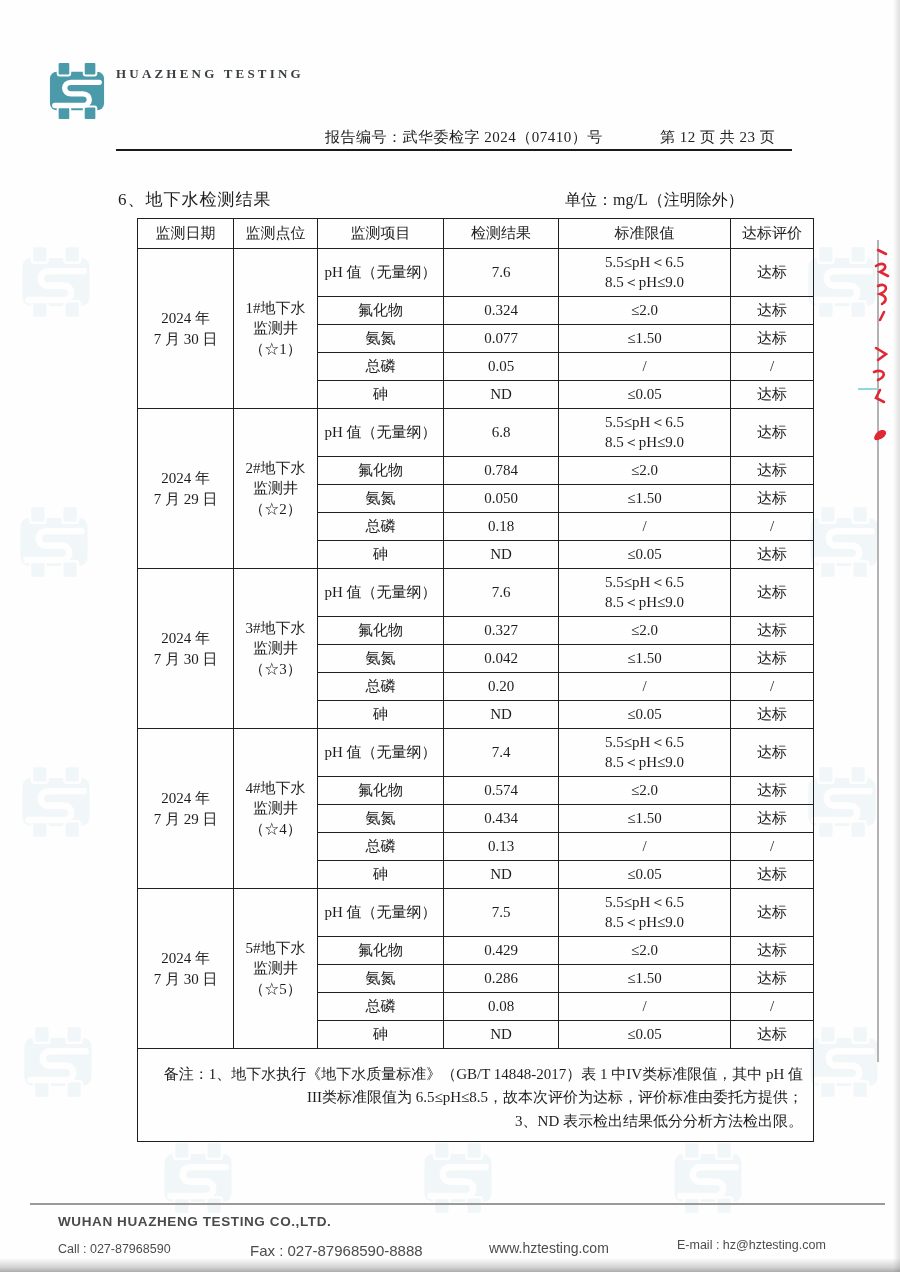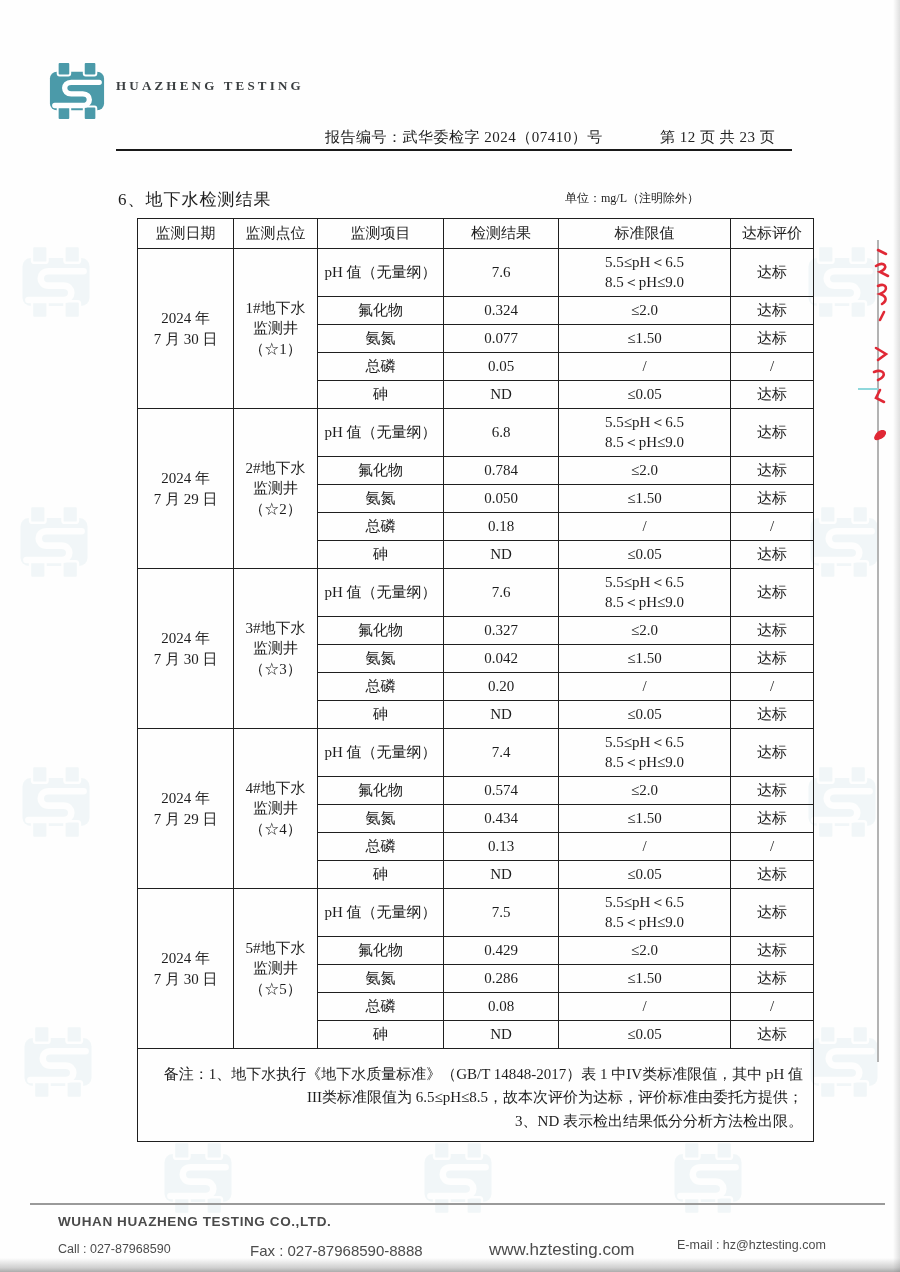--- a/index.html
+++ b/index.html
@@ -7,49 +7,49 @@
     width:900px;height:1272px;position:relative;overflow:hidden;
     background:#fefefe;
     font-family:"Liberation Serif","DejaVu Serif",serif;
     color:#1d1d1d;
   }
   
   .brand{position:absolute;left:48px;top:62px;display:flex;align-items:flex-start;}
   .logo{width:58px;height:58px;display:block;}
   .brand-text{margin-left:10px;}
   .brand-cn{font-size:38px;font-weight:bold;letter-spacing:5px;color:#2f3335;line-height:1.05;}
-  .brand-en{font-size:13px;font-weight:bold;letter-spacing:3.2px;color:#3a3e40;margin-top:16px;}
+  .brand-en{font-size:13px;font-weight:bold;letter-spacing:3.2px;color:#3a3e40;margin-top:4px;}
   .report-line{position:absolute;top:128px;left:0;width:900px;font-size:15px;color:#222;}
   .report-no{position:absolute;left:325px;top:0;letter-spacing:.5px;}
   .page-info{position:absolute;left:660px;top:0;letter-spacing:.5px;}
   .header-rule{position:absolute;left:116px;top:149px;width:676px;height:2px;background:#1a1a1a;}
   
   .section-row{position:absolute;top:188px;left:0;width:900px;font-size:17px;}
   .section-title{position:absolute;left:118px;top:0;letter-spacing:1px;}
-  .unit-note{position:absolute;left:565px;top:2px;font-size:12px;}
+  .unit-note{position:absolute;left:565px;top:2px;font-size:16px;}
   
   .tbl-wrap{position:absolute;left:113px;top:218px;}
   table{border-collapse:collapse;table-layout:fixed;width:676px;background:transparent;margin-left:24px;}
   col.c-date{width:96px;} col.c-point{width:84px;} col.c-item{width:126px;}
   col.c-result{width:115px;} col.c-limit{width:172px;} col.c-eval{width:83px;}
   th,td{border:1.6px solid #1f1f1f;text-align:center;vertical-align:middle;
         font-weight:normal;font-size:15px;padding:1px 2px;line-height:1.35;}
   thead tr{height:30px;}
   tr.row-ph{height:48px;}
   tr.row-std{height:28px;}
   td.cell-limit div{line-height:1.3;}
   td.cell-notes{text-align:right;padding:14px 10px 8px 10px;line-height:1.55;font-size:15px;}
   td.cell-notes div:nth-child(3){padding-left:2.6em;}
   
   .footer-rule{position:absolute;left:30px;top:1203px;width:855px;height:2px;background:#9a9a9a;}
   .footer{font-family:"Liberation Sans","DejaVu Sans",sans-serif;color:#4c4c4c;}
   .footer-company{position:absolute;left:58px;top:1214px;font-size:13.5px;font-weight:bold;letter-spacing:.6px;color:#4a4a4a;}
   .footer-call{position:absolute;left:58px;top:1242px;font-size:12.5px;}
   .footer-fax{position:absolute;left:250px;top:1242px;font-size:15px;}
-  .footer-web{position:absolute;left:489px;top:1240px;font-size:17px;}
+  .footer-web{position:absolute;left:489px;top:1240px;font-size:14px;}
   .footer-email{position:absolute;left:677px;top:1238px;font-size:12.5px;}
   
   .watermark{position:absolute;opacity:.065;pointer-events:none;}
   .watermark svg{width:72px;height:72px;}
   .edge-line{position:absolute;left:877px;top:240px;width:1.5px;height:822px;background:#b3b3b3;}
   .cyan-tick{position:absolute;left:858px;top:388px;width:20px;height:2px;background:#8fd8dc;}
   .red-mark{position:absolute;}
   .bottom-shade{position:absolute;left:0;top:1258px;width:900px;height:14px;
     background:linear-gradient(to bottom,rgba(0,0,0,0) 0%,rgba(120,120,120,.35) 70%,rgba(90,90,90,.5) 100%);}
   .right-shade{position:absolute;top:0;left:893px;width:7px;height:1272px;

